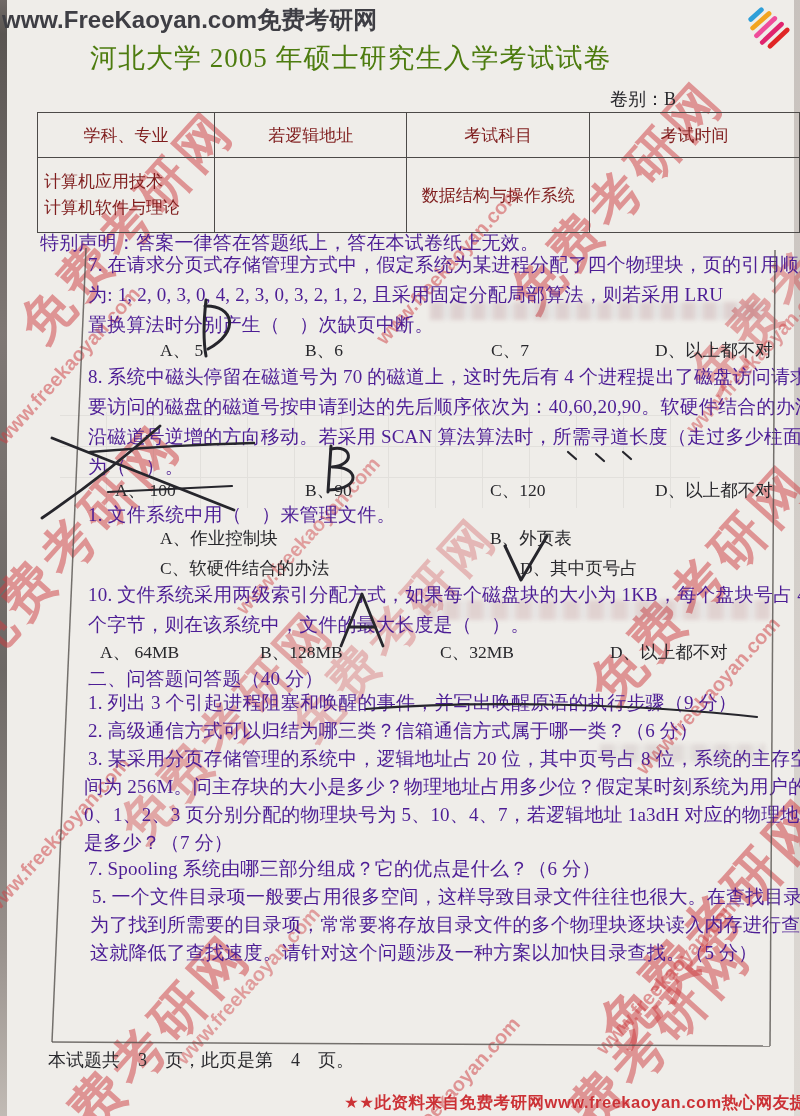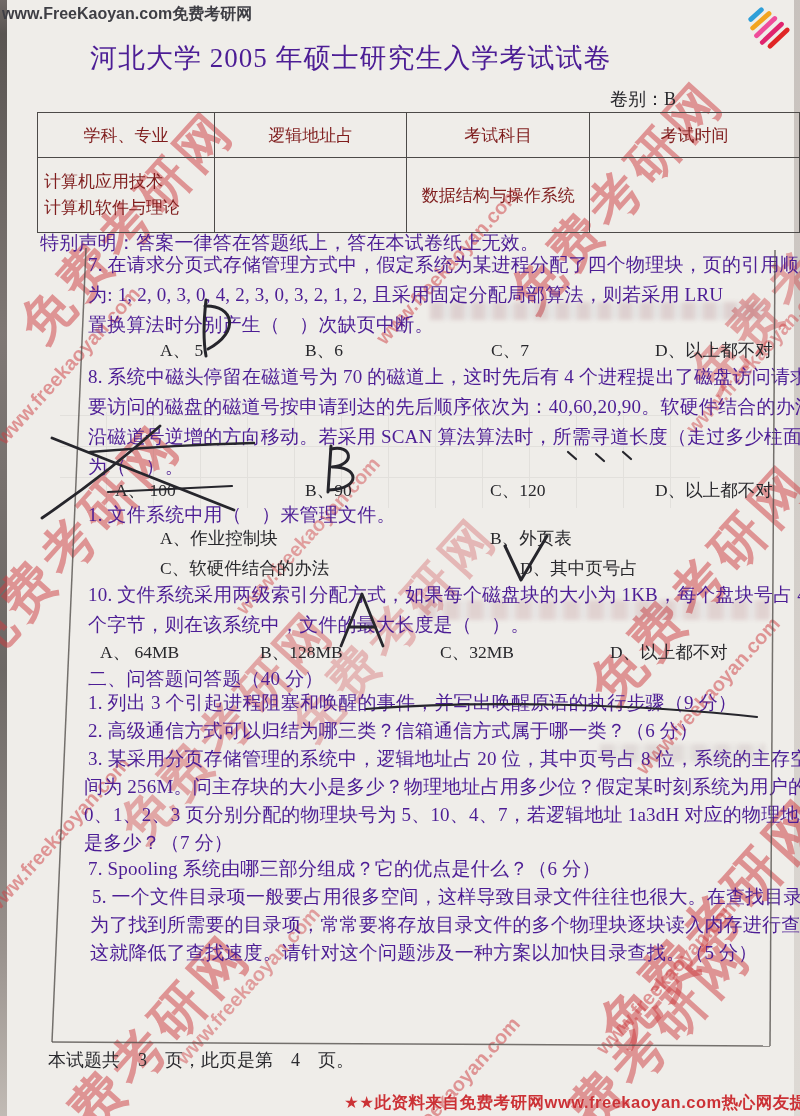--- a/index.html
+++ b/index.html
@@ -7,28 +7,28 @@
        background:#efede9;font-family:"Liberation Serif","DejaVu Serif",serif;}
   .abs{position:absolute;}
   
   .edge-left{left:0;top:0;width:7px;height:1116px;
     background:linear-gradient(180deg,#5a5350 0%,#3f3a37 3%,#6b6360 30%,#55504d 60%,#8a827d 85%,#b9b2ab 100%);
     opacity:.85;}
   .edge-right{right:0;top:0;width:6px;height:1116px;
     background:linear-gradient(180deg,rgba(160,150,145,.5),rgba(190,182,175,.35));}
   
   .banner-text{left:2px;top:4px;font-family:"Liberation Sans","DejaVu Sans",sans-serif;
-    font-weight:bold;font-size:16px;color:#3e3e44;letter-spacing:0px;}
+    font-weight:bold;font-size:24px;color:#3e3e44;letter-spacing:0px;}
   .logo{left:746px;top:6px;}
   
   #wm-layer{left:0;top:0;width:800px;height:1116px;pointer-events:none;}
   .wm{position:absolute;font-family:"Liberation Sans","DejaVu Sans",sans-serif;font-weight:bold;
       white-space:nowrap;transform-origin:0 50%;transform:rotate(-48deg);}
   
-  .title{left:90px;top:40px;font-size:27px;color:#4c1d95;letter-spacing:1px;white-space:nowrap;}
+  .title{left:90px;top:40px;font-size:27px;color:#4d7c0f;letter-spacing:1px;white-space:nowrap;}
   .paper-type{left:610px;top:87px;font-size:18px;color:#2a2a2e;}
   
   .info-table{left:37px;top:112px;border-collapse:collapse;table-layout:fixed;}
   .info-table td{border:1.6px solid #4c4a48;color:#7f1d1d;font-size:17px;padding:0 6px;}
   .info-table .hdr{height:44px;text-align:center;}
   .info-table .bod{height:74px;}
   .cell-subject{line-height:26px;padding-left:12px;}
   .cell-course{text-align:center;}
   
   .tline{position:absolute;font-size:19px;color:#4c1d95;white-space:nowrap;letter-spacing:.2px;}
@@ -89,21 +89,21 @@
   <line x1="25" y1="41" x2="43" y2="24" stroke="#e02525" stroke-width="5" stroke-linecap="round"></line>
 </svg>
 
 <div class="abs title">河北大学 2005 年硕士研究生入学考试试卷</div>
 <div class="abs paper-type">卷别：B</div>
 
 <table class="abs info-table">
   <tbody>
       <tr>
     <td class="hdr" style="width:173px">学科、专业</td>
-    <td class="hdr" style="width:190px">逻辑地址占</td>
+    <td class="hdr" style="width:190px">若逻辑地址</td>
     <td class="hdr" style="width:180px">考试科目</td>
     <td class="hdr" style="width:209px">考试时间</td>
   </tr>
   <tr>
     <td class="bod cell-subject">
       <div>计算机应用技术</div>
       <div>计算机软件与理论</div>
     </td>
     <td class="bod"></td>
     <td class="bod cell-course">数据结构与操作系统</td>

